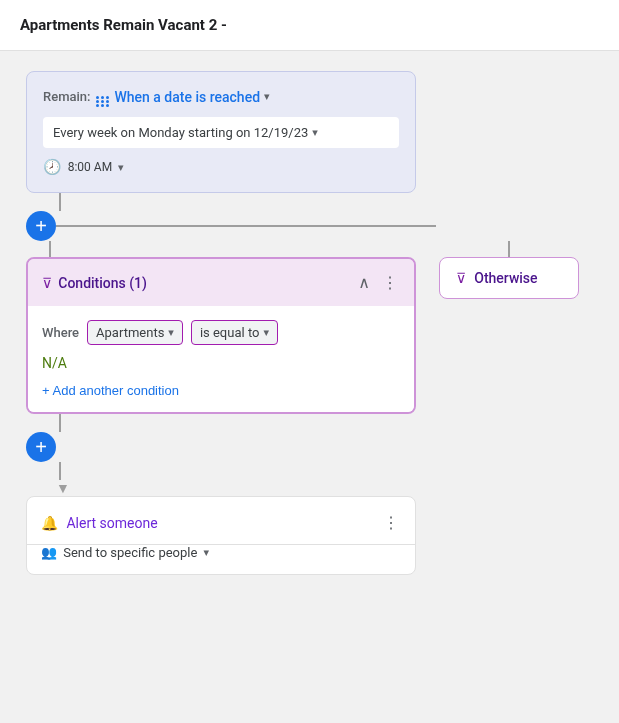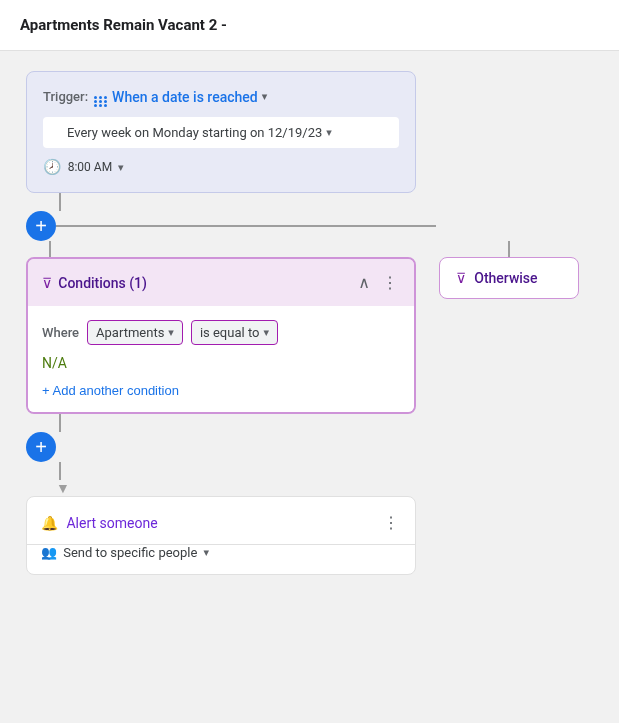--- a/index.html
+++ b/index.html
@@ -55,21 +55,21 @@
       align-items: center;
       gap: 4px;
       color: #1a73e8;
       font-size: 14px;
       font-weight: 500;
     }
 
     .trigger-schedule {
       background: white;
       border-radius: 4px;
-      padding: 8px 24px;
+      padding: 8px 10px;
       font-size: 13px;
       color: #3c4043;
       margin-bottom: 10px;
       display: flex;
       align-items: center;
       gap: 4px;
       cursor: pointer;
     }
 
     .trigger-time {
@@ -280,21 +280,21 @@
 <body>
 
 <div class="page-header">
   <span>Apartments Remain Vacant 2 -</span>
 </div>
 
 <div class="page-content">
 
   <div class="trigger-card">
     <div class="trigger-header">
-      <span class="trigger-label">Trigger:</span>
+      <span class="trigger-label">Remain:</span>
       <span class="trigger-type">
         <span>
           <span class="grid-icon">
             <span class="grid-dot"></span>
               <span class="grid-dot"></span>
               <span class="grid-dot"></span>
             <span class="grid-dot"></span>
               <span class="grid-dot"></span>
               <span class="grid-dot"></span>
             <span class="grid-dot"></span>

